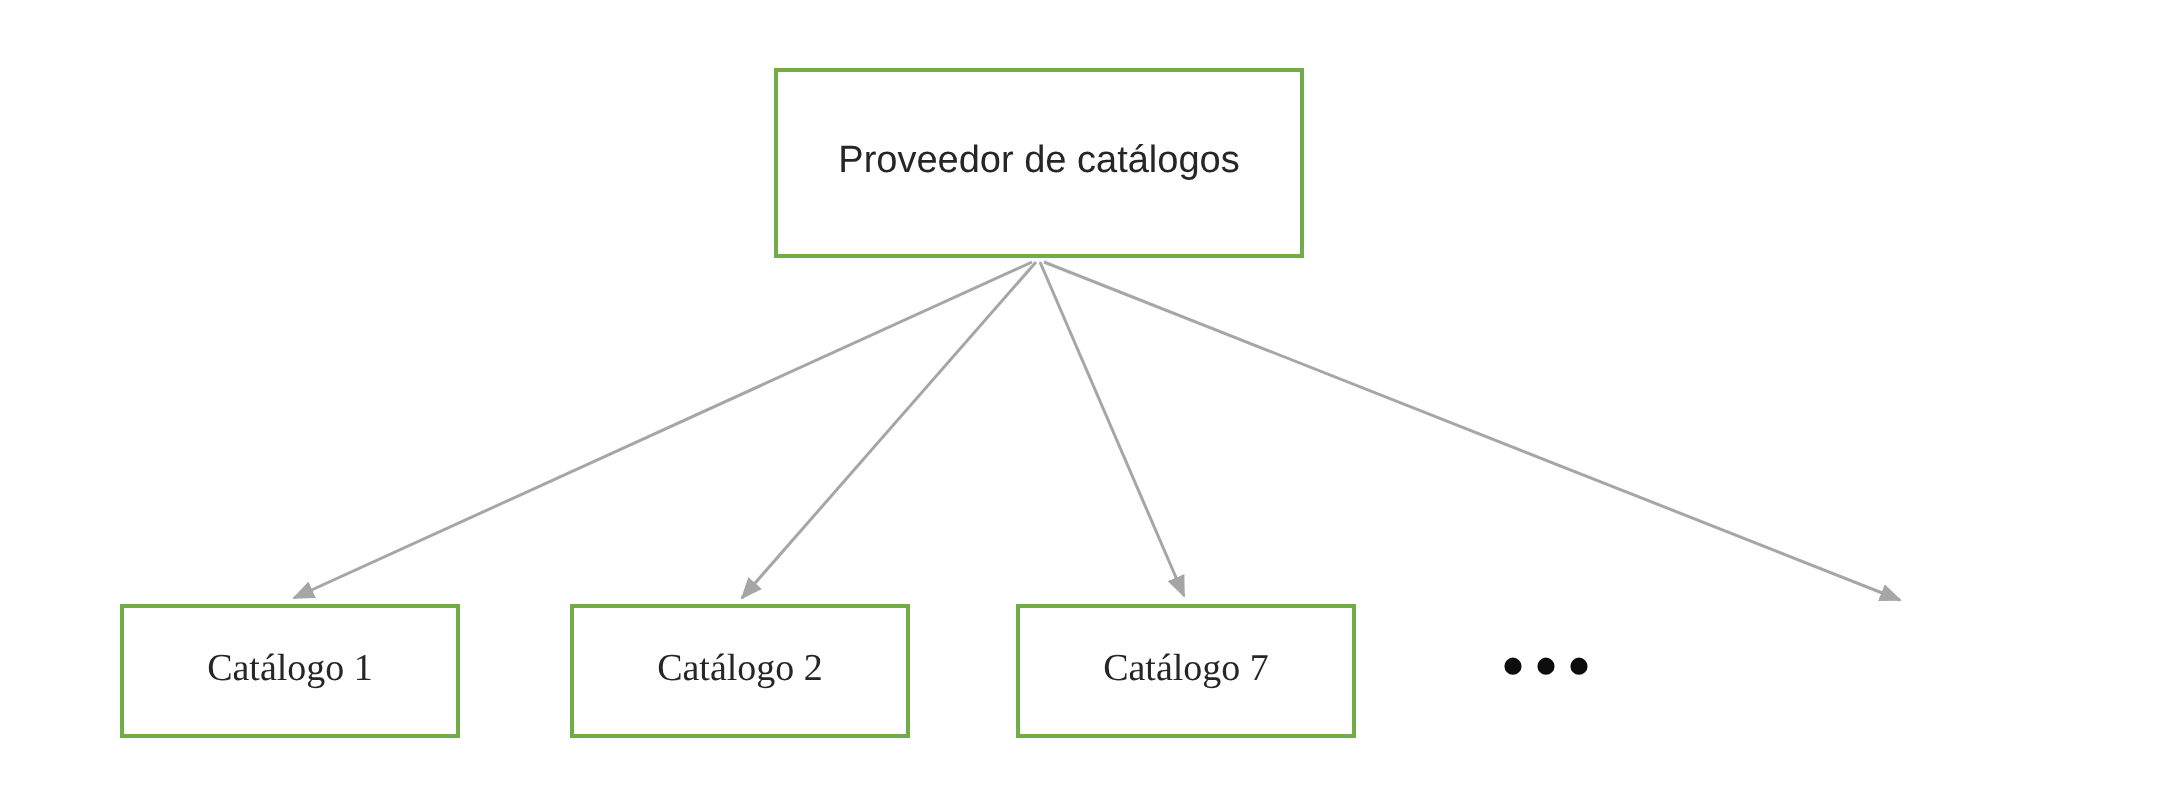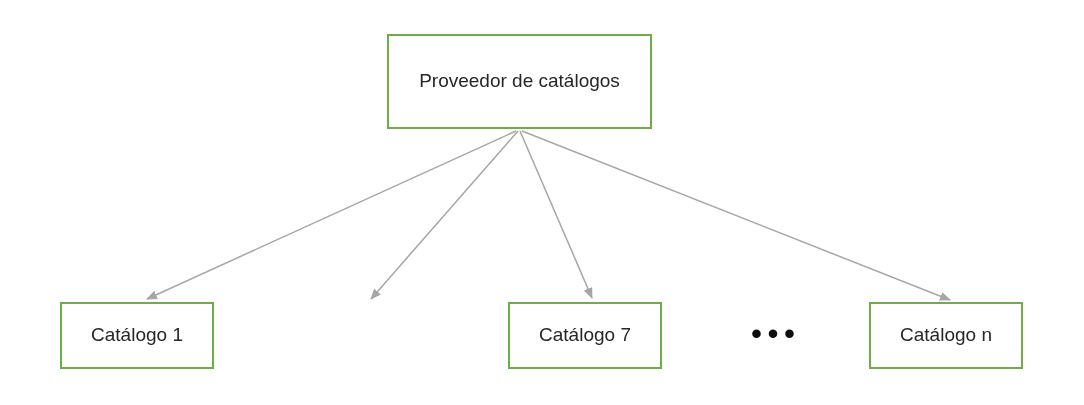--- a/index.html
+++ b/index.html
@@ -37,22 +37,23 @@
     text-align: center;
   }
   .node.root {
     left: 387px;
     top: 34px;
     width: 265px;
     height: 95px;
   }
   .node.child {
     top: 302px;
-    width: 154px;
+    width: 170px;
     height: 67px;
+    font-family: Liberation Serif, serif;
   }
   .node.child-0 { left: 60px; }
   .node.child-1 { left: 285px; }
   .node.child-2 { left: 508px; }
   .node.child-3 { left: 869px; }
   .ellipsis {
     position: absolute;
     left: 733px;
     top: 316px;
     width: 80px;
@@ -86,22 +87,22 @@
     </g>
   </svg>
 
   <div class="node root">
     <span>Proveedor de catálogos</span>
   </div>
 
   <div class="node child child-0">
     <span>Catálogo 1</span>
   </div>
+  <div class="node child child-1">
+    <span>Catálogo 2</span>
+  </div>
   <div class="node child child-2">
     <span>Catálogo 7</span>
-  </div>
-  <div class="node child child-3">
-    <span>Catálogo n</span>
   </div>
 
   <div class="ellipsis">•••</div>
 
 </div>
 
 </body></html>

